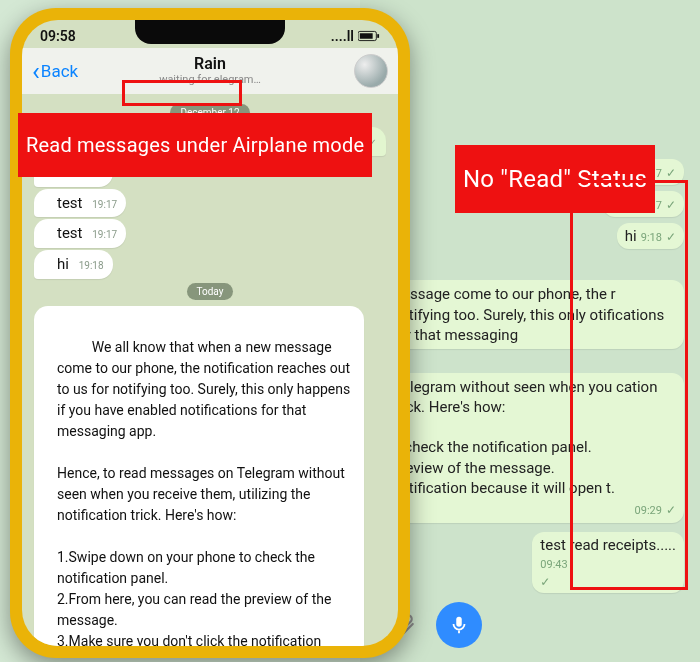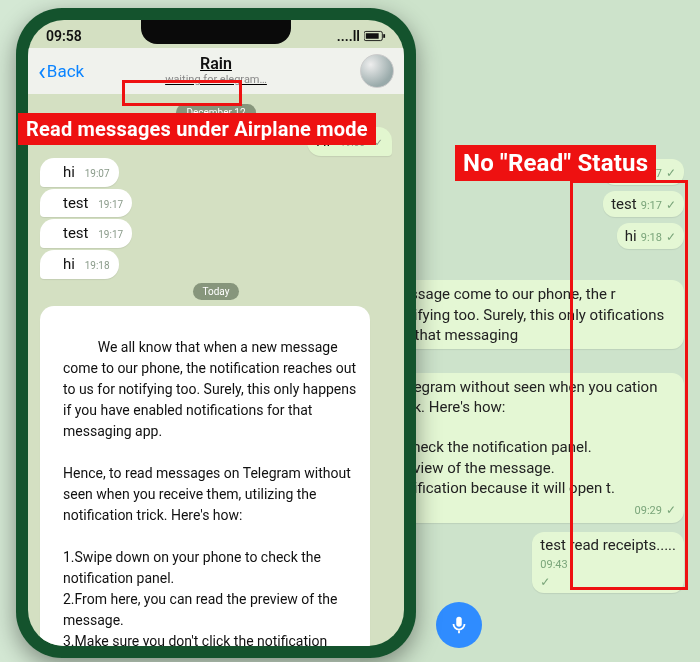--- a/index.html
+++ b/index.html
@@ -70,23 +70,23 @@
     width: 46px; height: 46px;
     border-radius: 50%;
     display: flex; align-items: center; justify-content: center;
   }
   .clip-btn { color: #888; }
   .mic-btn { background: #2f8cff; color: #fff; }
 
   
   .phone {
     position: absolute;
-    left: 16px; top: 8px;
+    left: 10px; top: 8px;
     width: 400px; height: 650px;
-    background: #14532d;
+    background: #eab308;
     border-radius: 46px;
     padding: 12px;
     box-shadow: 0 8px 24px rgba(0,0,0,.40);
   }
   .phone-inner {
     width: 100%; height: 100%;
     background: #d4e0c2;
     border-radius: 36px;
     overflow: hidden;
     position: relative;
@@ -114,21 +114,20 @@
     display: flex;
     align-items: center;
     padding: 6px 10px 6px;
     position: relative;
     background: rgba(244,244,244,.85);
   }
   .back-btn { color: #0b84ff; font-size: 17px; display: flex; align-items: center; gap:1px;}
   .chat-title {
     position:absolute; left:50%; top:6px; transform:translateX(-50%);
     text-align: center;
-    text-decoration: underline;
   }
   .chat-title .name { font-size: 16px; font-weight: 600; color:#111;}
   .chat-title .sub { font-size: 11px; color: #888; }
   .avatar {
     margin-left:auto;
     width: 34px; height: 34px; border-radius: 50%;
     background: radial-gradient(circle at 30% 30%, #eee, #9aa 70%);
     border: 1px solid #ccc;
   }
 
@@ -164,22 +163,22 @@
   .row.in .bubble  { background: #fff; color: #111; border-bottom-left-radius: 4px; padding-left: 23px; }
   .row.out .bubble { background: #e2f6cf; color: #111; border-bottom-right-radius: 4px;}
   .bubble .msg-time { font-size: 10px; color: #8a9b8a; margin-left: 6px; }
   .bubble.long { padding: 10px 12px; font-size: 14px; line-height: 1.5; white-space: pre-wrap; }
 
   
   .annotation {
     position: absolute;
     background: #e11;
     color: #fff;
-    font-weight: 700;
-    padding: 4px 8px;
+    font-weight: 400;
+    padding: 20px 8px;
     font-size: 20px;
     z-index: 20;
     letter-spacing: .2px;
   }
   .red-box {
     position: absolute;
     border: 3px solid #e11;
     z-index: 20;
     pointer-events:none;
   }

